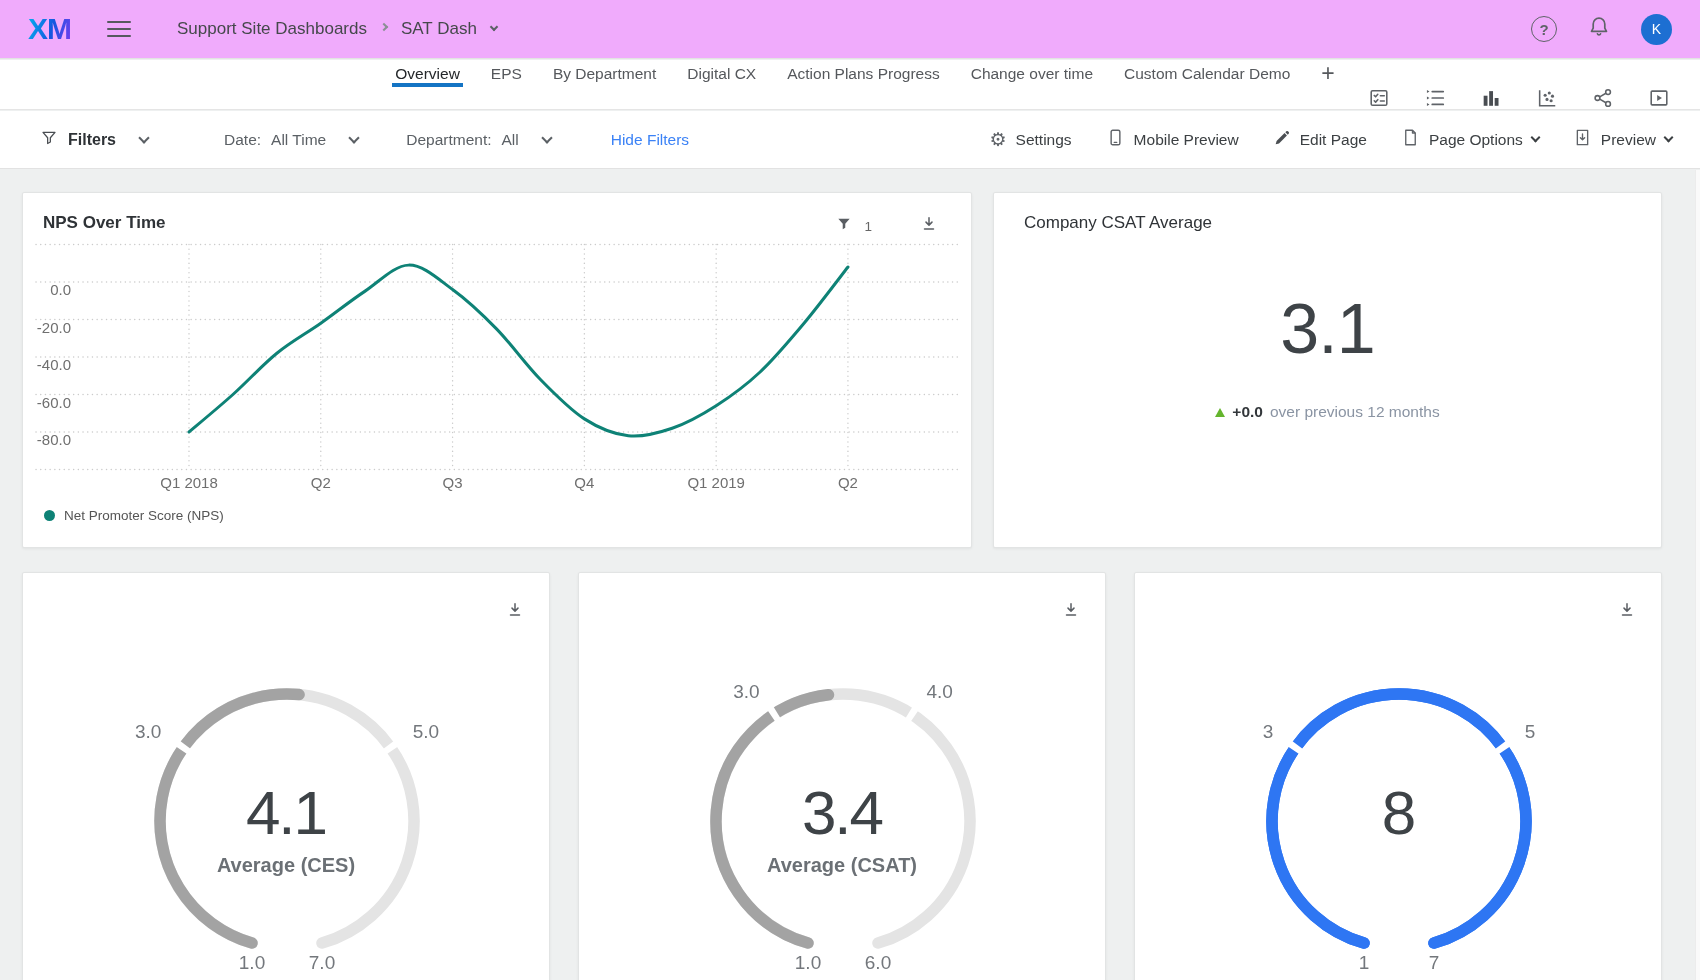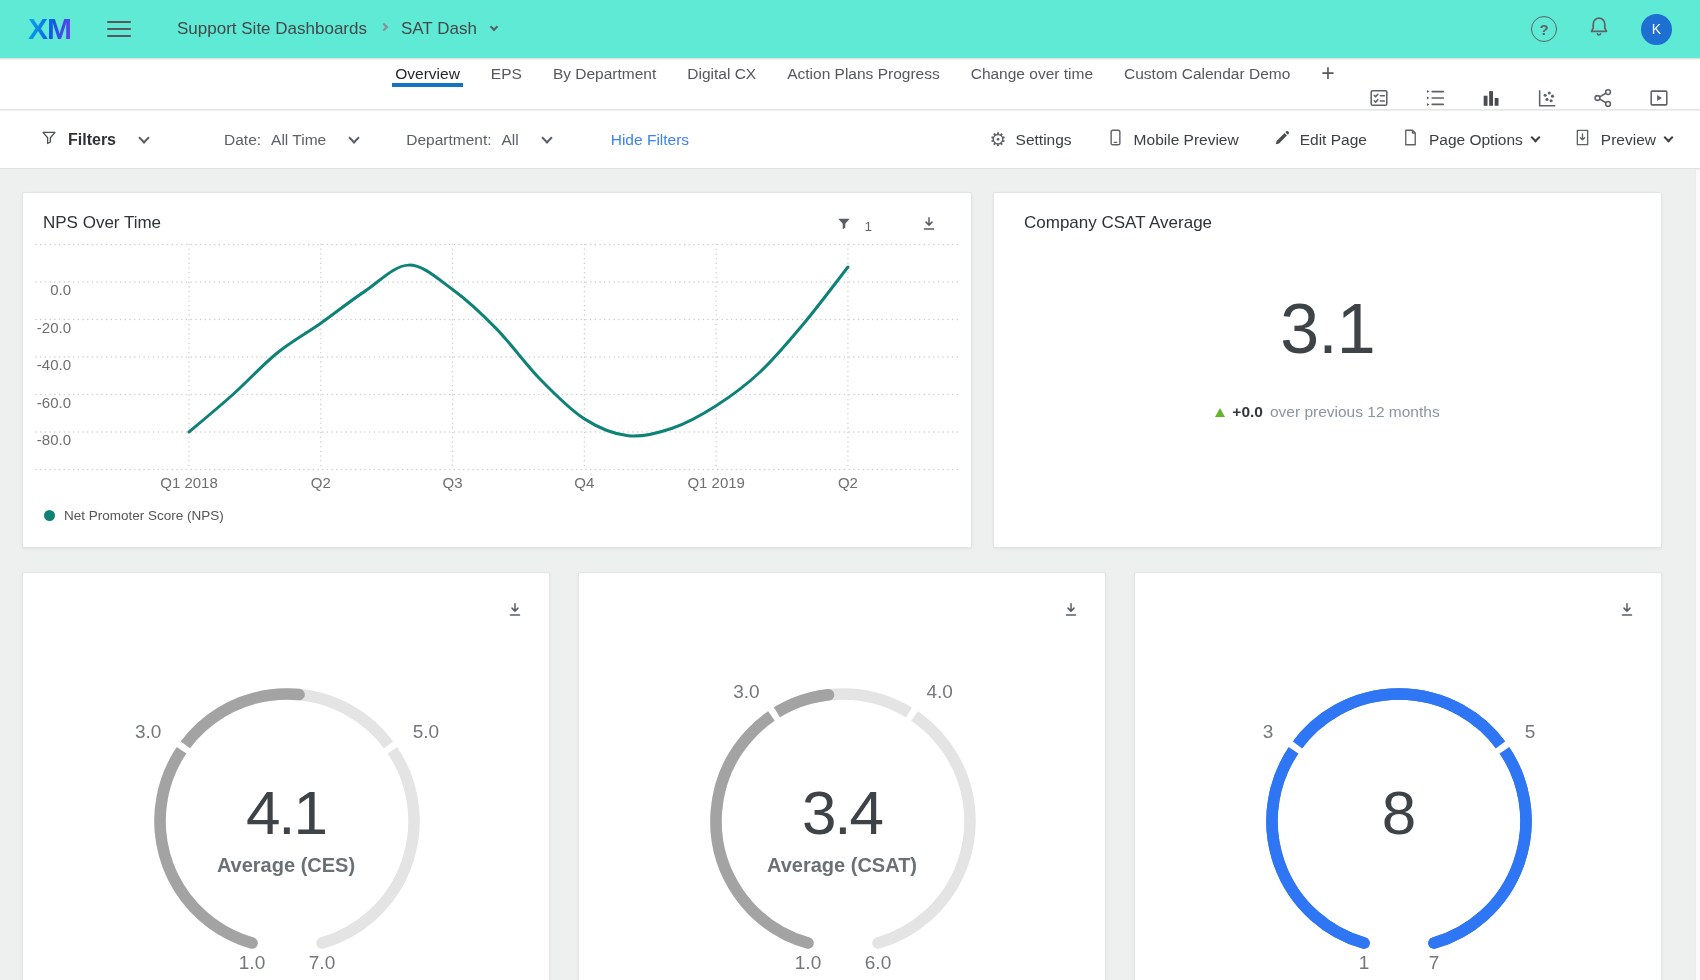--- a/index.html
+++ b/index.html
@@ -6,21 +6,21 @@
   html,body { width:1700px; height:980px; overflow:hidden; background:#eef0f0;
               font-family:"Liberation Sans","DejaVu Sans",sans-serif; color:#333; }
   body { position:relative; }
 
   
   .chev { display:inline-block; width:8px; height:8px; border-right:2px solid currentColor;
           border-bottom:2px solid currentColor; transform:rotate(45deg); margin-top:-4px; }
   .chev.right { transform:rotate(-45deg); }
 
   
-  .topbar { position:absolute; left:0; top:0; width:1700px; height:59px; background:#5eead4;
+  .topbar { position:absolute; left:0; top:0; width:1700px; height:59px; background:#f0abfc;
             border-bottom:1px solid #e3e3e3; display:flex; align-items:center; z-index:5; }
   .xm-logo { margin-left:28px; font-size:30px; font-weight:800; letter-spacing:-1px;
              background:linear-gradient(105deg,#00b4ef 0%,#1557e0 55%,#7a3bf0 100%);
              -webkit-background-clip:text; background-clip:text; color:transparent; }
   .hamburger { margin-left:36px; width:24px; cursor:pointer; }
   .hamburger span { display:block; height:2.6px; background:#55595e; margin:4.6px 0; border-radius:1px; }
   .crumbs { margin-left:46px; display:flex; align-items:center; gap:14px; font-size:17px; color:#45484b; }
   .crumbs .chev { width:6px; height:6px; color:#8a8f94; }
   .top-right { margin-left:auto; margin-right:28px; display:flex; align-items:center; gap:30px; }
   .helpq { width:26px; height:26px; border:1.9px solid #5f6368; border-radius:50%; color:#5f6368;
@@ -54,21 +54,21 @@
 
   
   .card { position:absolute; background:#fff; border:1px solid #e2e4e4; border-radius:2px;
           box-shadow:0 1px 3px rgba(0,0,0,.06); }
   .card-title { position:absolute; left:30px; top:20px; font-size:17px; color:#2f3337; }
   #card-nps  { left:22px;  top:192px; width:950px; height:356px; }
   #card-kpi  { left:993px; top:192px; width:669px; height:356px; }
   #card-g1   { left:22px;  top:572px; width:528px; height:430px; }
   #card-g2   { left:578px; top:572px; width:528px; height:430px; }
   #card-g3   { left:1134px;top:572px; width:528px; height:430px; }
-  #card-nps .card-title { left:20px; }
+  #card-nps .card-title { left:20px;font-weight:bold; }
 
   .hdr-icons { position:absolute; right:33px; top:22px; display:flex; align-items:center; gap:12px; color:#5a5e63; }
   .filter-count { font-size:13.5px; color:#666; margin-right:36px; }
   .dl-abs { position:absolute; right:25px; top:28px; color:#5a5e63; cursor:pointer; }
 
   .legend { position:absolute; left:21px; top:315px; display:flex; align-items:center; gap:9px;
             font-size:13.5px; color:#555; }
   .legend-dot { width:11px; height:11px; border-radius:50%; }
 
   

